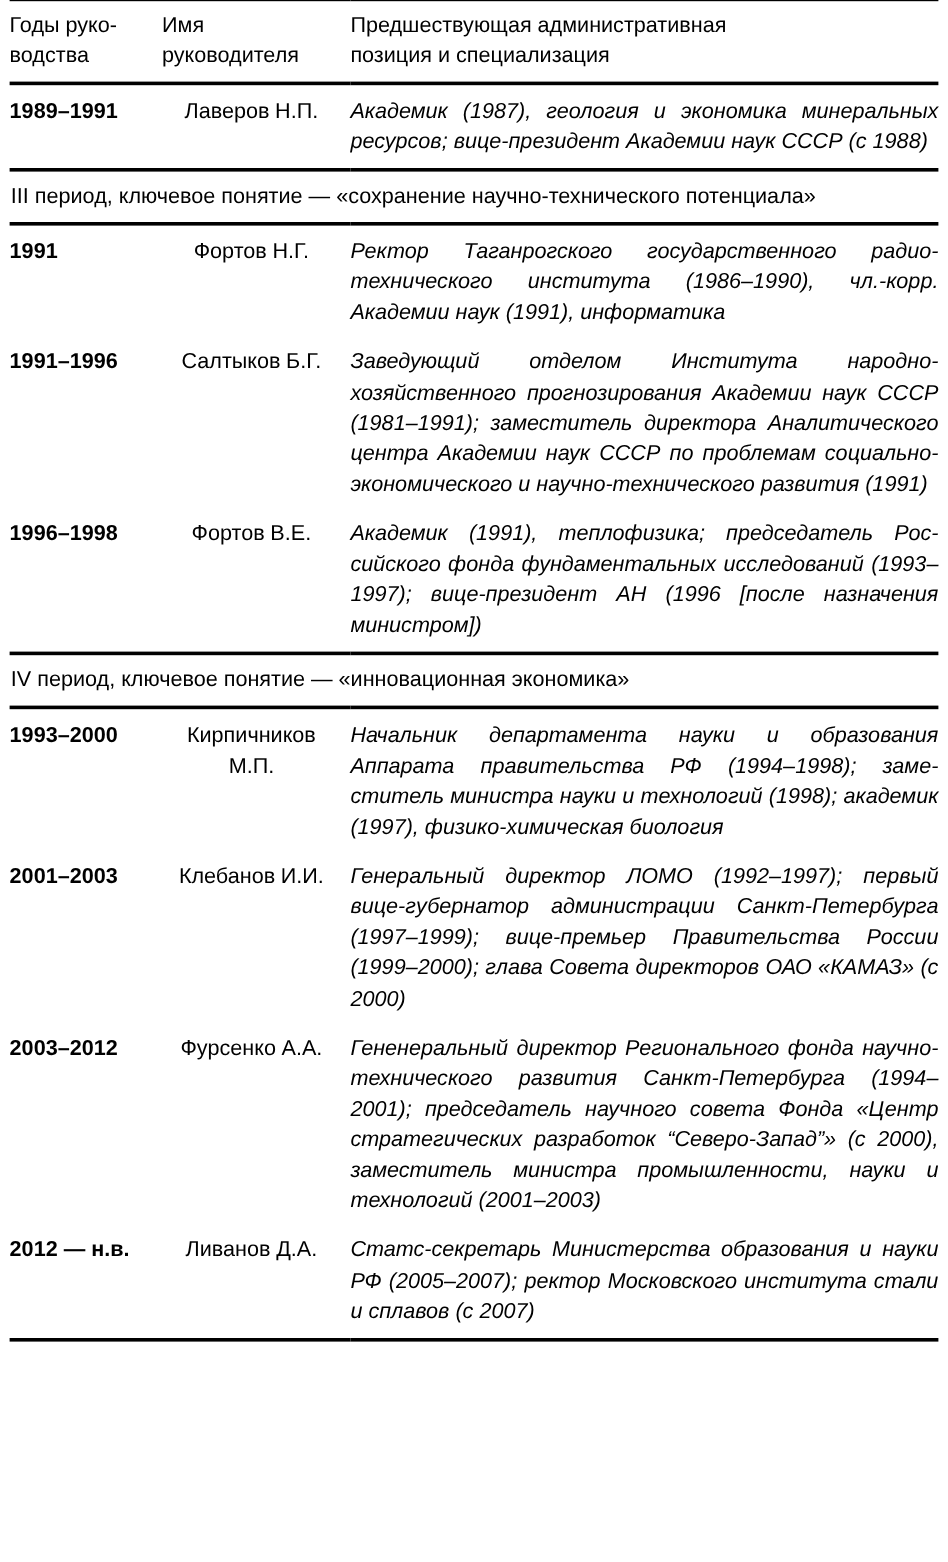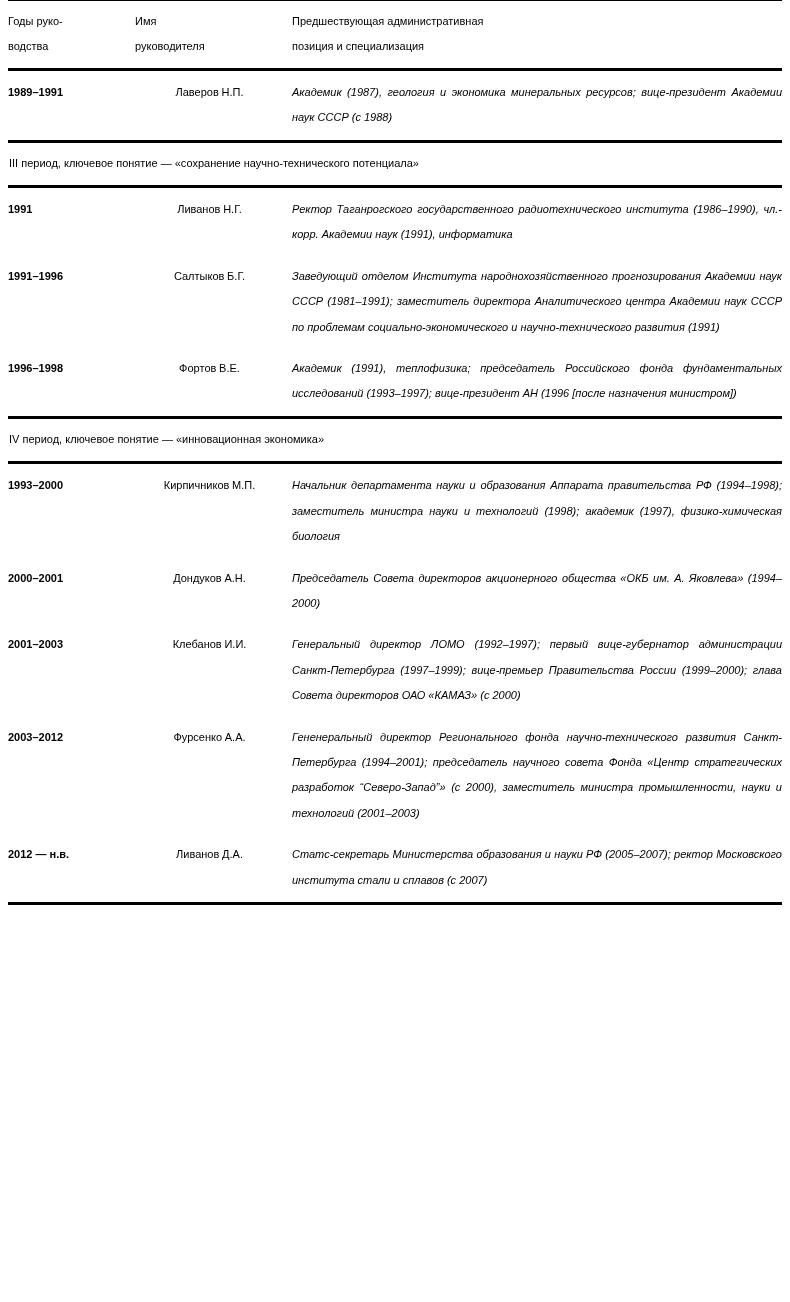--- a/index.html
+++ b/index.html
@@ -18,21 +18,21 @@
   .table-wrap {
     width: 790px;
     box-sizing: border-box;
     padding: 0 8px 0 8px;
   }
 
   table.leaders {
     width: 774px;
     border-collapse: collapse;
     table-layout: fixed;
-    font-size: 11px;
+    font-size: 18px;
     line-height: 25.4px;
   }
 
   col.c-years  { width: 127px; }
   col.c-name   { width: 157px; }
   col.c-desc   { width: 490px; }
 
   
   .rule-thin td {
     border-top: 1.5px solid #000;
@@ -141,21 +141,21 @@
           <td class="section" colspan="3">III период, ключевое понятие — «сохранение научно-технического потенциала»</td>
         </tr>
         <tr class="rule-thick">
           <td colspan="3"></td>
         </tr>
         <tr class="gap-xs">
           <td colspan="3"></td>
         </tr>
         <tr>
           <td class="cell years">1991</td>
-          <td class="cell name">Ливанов Н.Г.</td>
+          <td class="cell name">Фортов Н.Г.</td>
           <td class="cell desc">Ректор Таганрогского государственного радио­технического института (1986–1990), чл.-корр. Академии наук (1991), информатика</td>
         </tr>
         <tr>
           <td class="cell years">1991–1996</td>
           <td class="cell name">Салтыков Б.Г.</td>
           <td class="cell desc">Заведующий отделом Института народно­хозяйственного прогнозирования Академии наук СССР (1981–1991); заместитель директора Аналитического центра Академии наук СССР по проблемам социально-экономического и научно-технического развития (1991)</td>
         </tr>
         <tr>
           <td class="cell years">1996–1998</td>
           <td class="cell name">Фортов В.Е.</td>
@@ -172,25 +172,20 @@
         </tr>
         <tr class="gap-xs">
           <td colspan="3"></td>
         </tr>
         <tr>
           <td class="cell years">1993–2000</td>
           <td class="cell name">Кирпични­ков М.П.</td>
           <td class="cell desc">Начальник департамента науки и образования Аппарата правительства РФ (1994–1998); заме­ститель министра науки и технологий (1998); ака­демик (1997), физико-химическая биология</td>
         </tr>
         <tr>
-          <td class="cell years">2000–2001</td>
-          <td class="cell name">Дондуков А.Н.</td>
-          <td class="cell desc">Председатель Совета директоров акционерного общества «ОКБ им. А. Яковлева» (1994–2000)</td>
-        </tr>
-        <tr>
           <td class="cell years">2001–2003</td>
           <td class="cell name">Клебанов И.И.</td>
           <td class="cell desc">Генеральный директор ЛОМО (1992–1997); пер­вый вице-губернатор администрации Санкт-Петербурга (1997–1999); вице-премьер Пра­вительства России (1999–2000); глава Совета директоров ОАО «КАМАЗ» (с 2000)</td>
         </tr>
         <tr>
           <td class="cell years">2003–2012</td>
           <td class="cell name">Фурсенко А.А.</td>
           <td class="cell desc">Гененеральный директор Регионального фонда научно-технического развития Санкт-Петербурга (1994–2001); председатель научного совета Фон­да «Центр стратегических разработок “Северо-Запад”» (с 2000), заместитель министра промыш­ленности, науки и технологий (2001–2003)</td>
         </tr>
         <tr>

